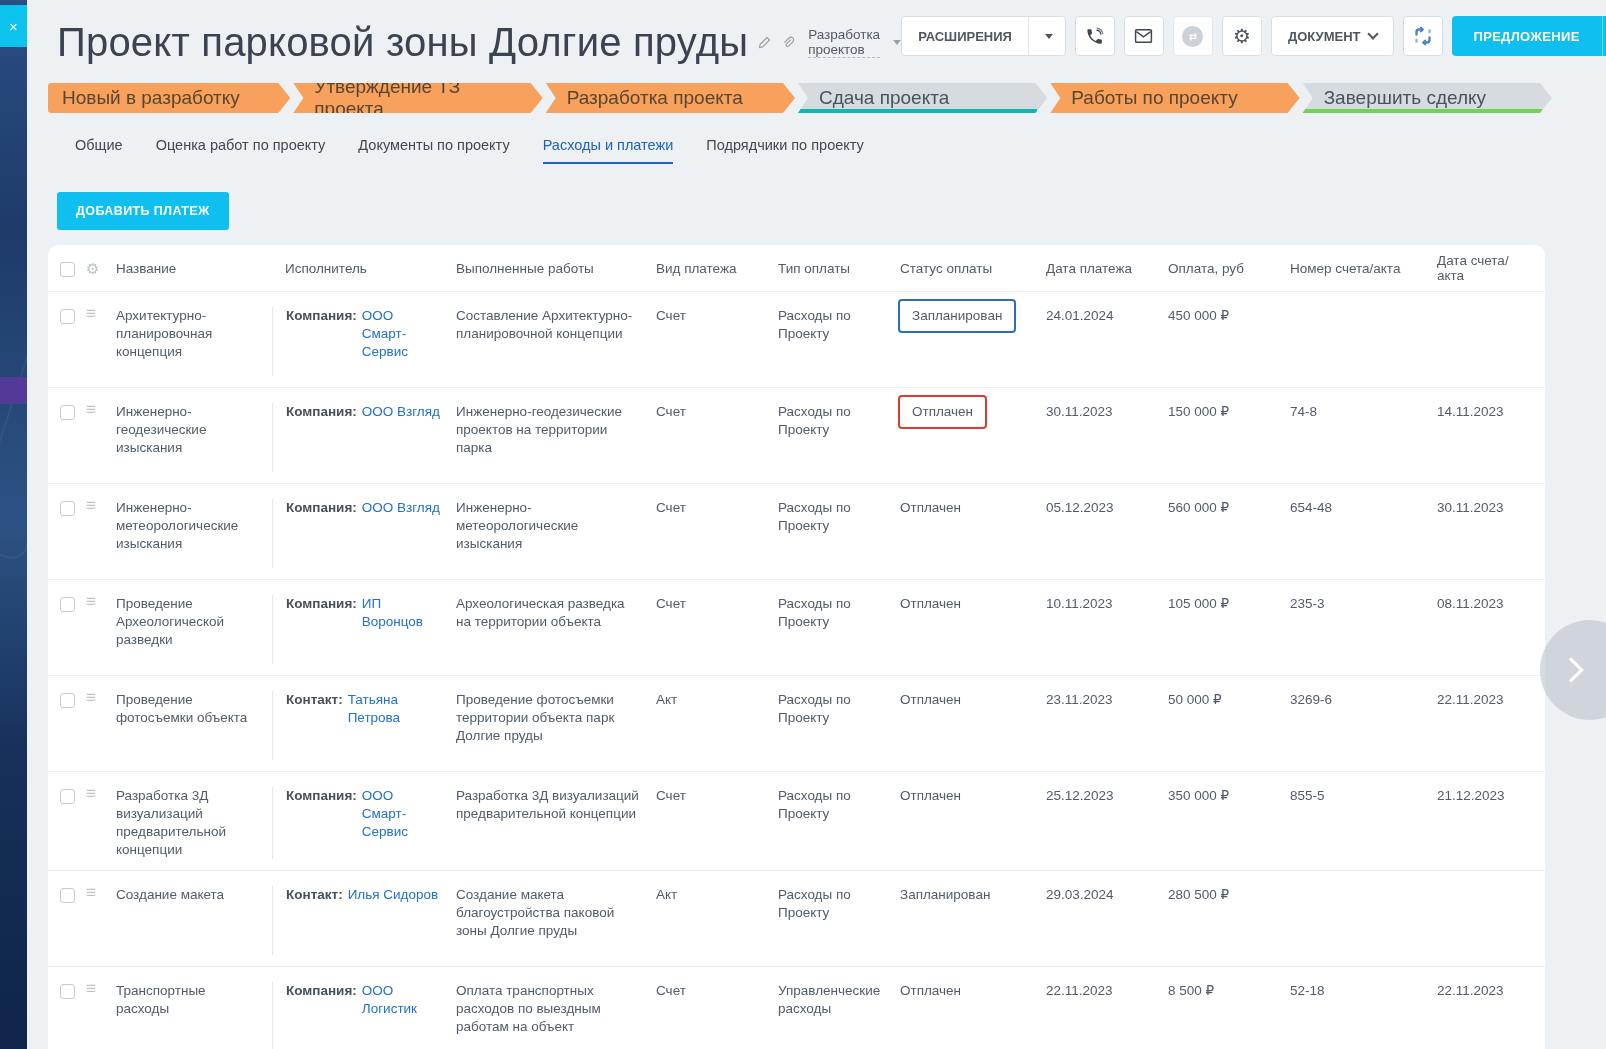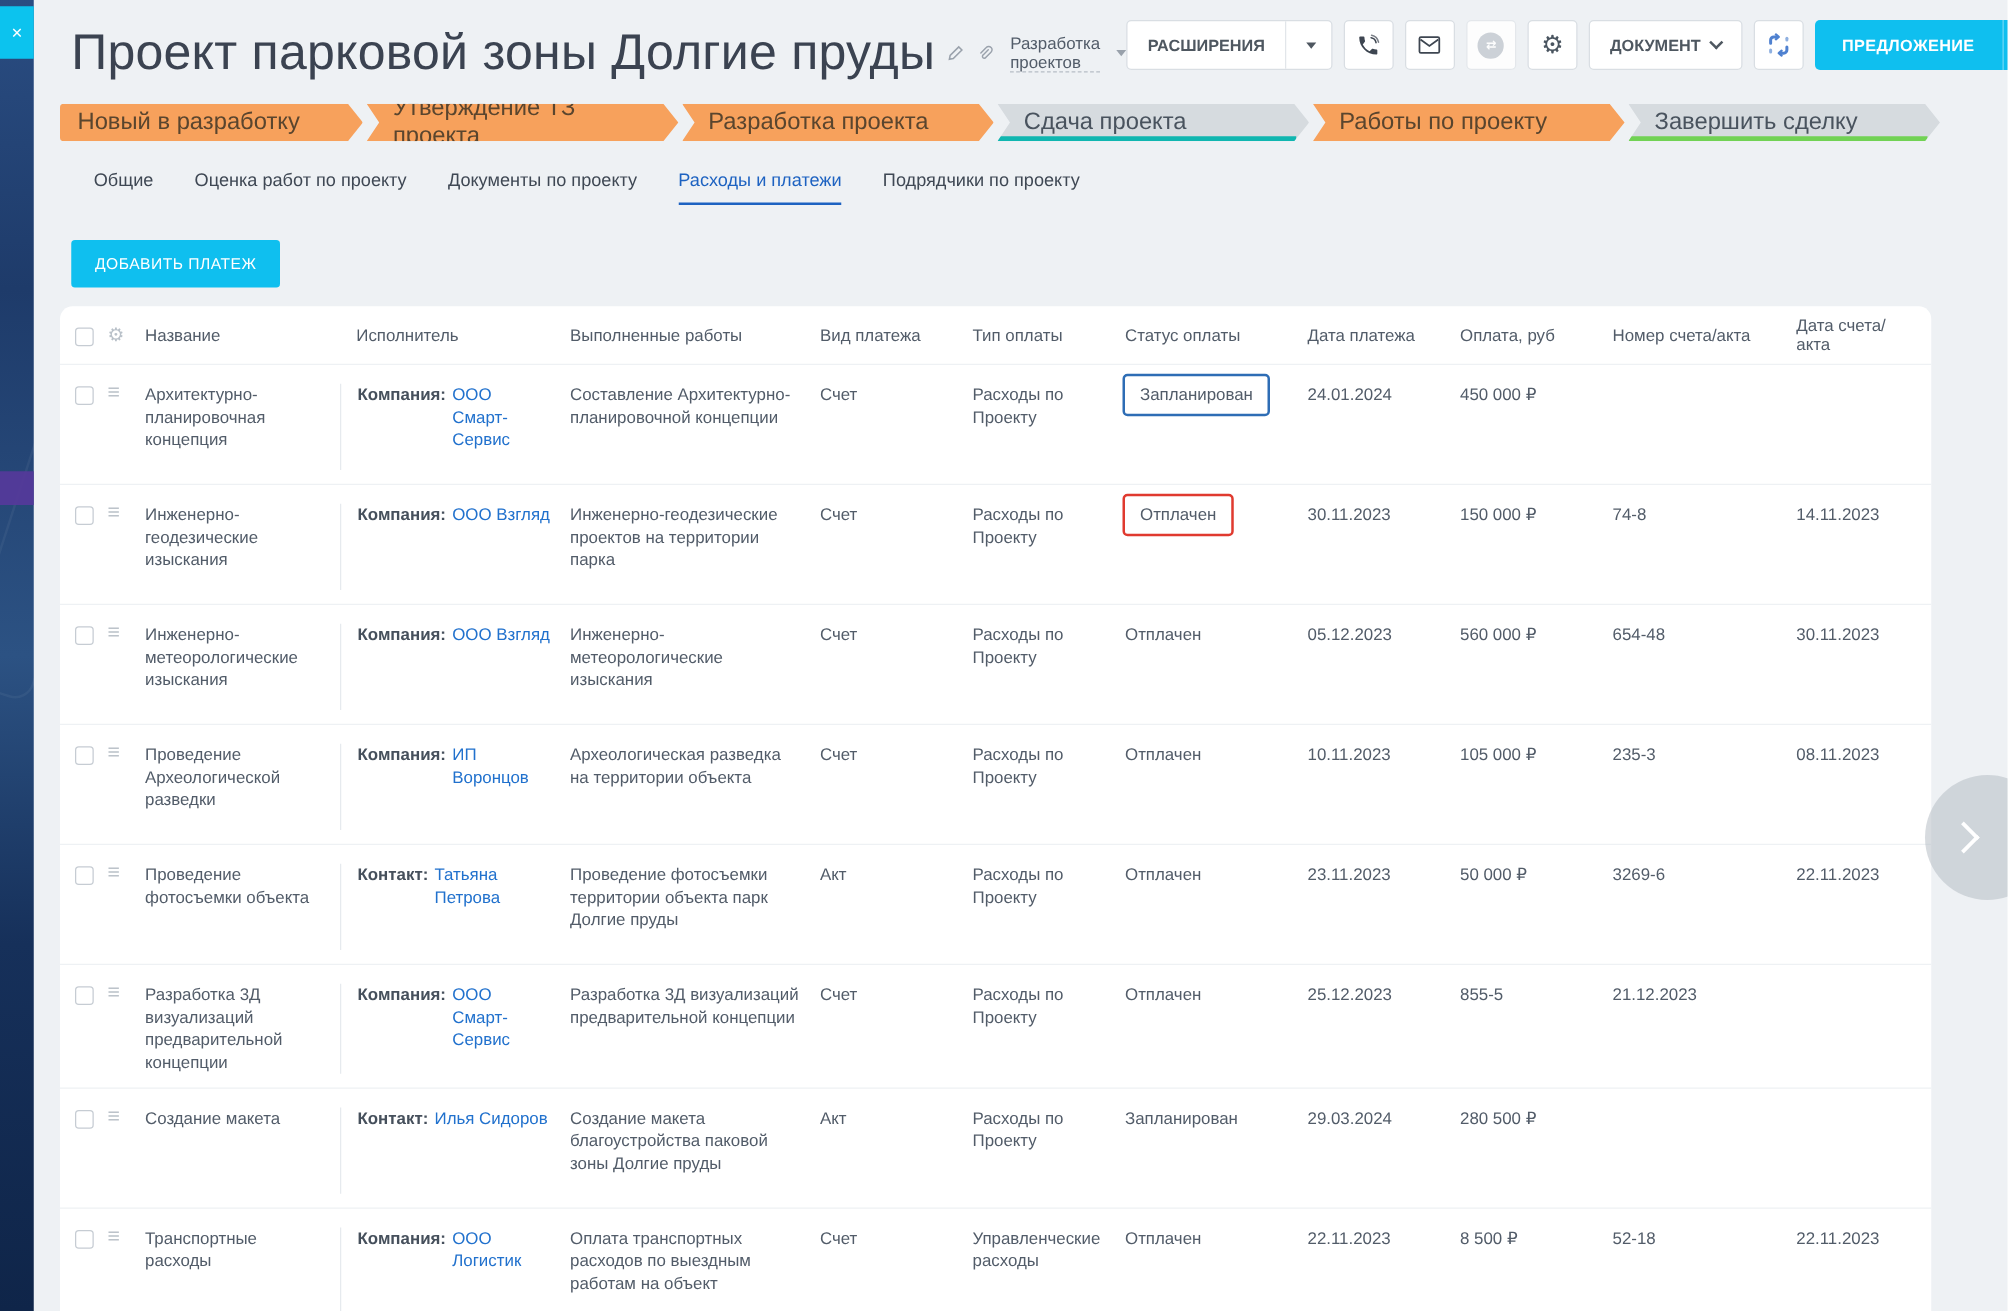--- a/index.html
+++ b/index.html
@@ -53,21 +53,21 @@
   .stage.first{clip-path:polygon(0 0,calc(100% - 12px) 0,100% 50%,calc(100% - 12px) 100%,0 100%);border-radius:3px 0 0 3px;padding-left:14px;}
   .stage.on{background:var(--stage-orange);color:#5a452e;}
   .stage.off{background:var(--stage-gray);color:#49535e;}
   .stage .bar{position:absolute;left:0;right:10px;bottom:0;height:4px;}
   
   .tabs{display:flex;gap:33px;margin:24px 0 0 27px;}
   .tab{font-size:14.5px;color:#3f4854;padding-bottom:9px;cursor:pointer;border-bottom:2px solid transparent;}
   .tab.active{color:#1d62c1;border-bottom-color:#1d62c1;}
   
   .add-btn{margin:28px 0 0 9px;display:inline-flex;align-items:center;height:38px;padding:0 19px;background:var(--cyan);
-    color:#fff;font-size:12.5px;font-weight:400;letter-spacing:.4px;border:none;border-radius:3px;cursor:pointer;}
+    color:#fff;font-size:12.5px;font-weight:700;letter-spacing:.4px;border:none;border-radius:3px;cursor:pointer;}
   
   .table{margin-top:15px;width:1497px;background:#fff;border-radius:10px 10px 0 0;}
   .grid{display:grid;grid-template-columns:26px 30px 156px 184px 200px 122px 122px 146px 122px 122px 147px 1fr;padding:0 12px;}
   .thead{height:47px;align-items:center;border-bottom:1px solid var(--sep);font-size:13.5px;color:#525c69;}
   .trow{padding-top:15px;padding-bottom:11px;min-height:96px;border-bottom:1px solid var(--sep);font-size:13.5px;line-height:18px;}
   .cb{width:15px;height:15px;border:1px solid #c6ccd3;border-radius:3px;background:#fff;display:inline-block;margin-top:2px;cursor:pointer;}
   .gear-ic{color:#b9c1c9;font-size:15px;line-height:15px;cursor:pointer;}
   .menu-ic{color:#bcc3ca;font-size:17px;line-height:14px;cursor:pointer;letter-spacing:-1px;}
   .c{padding-right:16px;min-width:0;}
   .c.exec{border-left:1px solid #e6eaee;padding-left:13px;display:flex;gap:5px;}
@@ -318,20 +318,21 @@
           <span class="c">Разработка 3Д визуализаций предварительной концепции</span>
           <span class="c exec">
             <span class="pfx">Компания:</span>
             <span class="lnk">ООО Смарт-Сервис</span>
           </span>
           <span class="c">Разработка 3Д визуализаций предварительной концепции</span>
           <span class="c">Счет</span>
           <span class="c">Расходы по Проекту</span>
           <span class="c"><span class="st">Отплачен</span></span>
           <span class="c nowrap">25.12.2023</span>
+          <span class="c nowrap">350 000 ₽</span>
           <span class="c nowrap">855-5</span>
           <span class="c nowrap">21.12.2023</span>
         </div>
         <div class="grid trow">
           <span><span class="cb"></span></span>
           <span class="menu-ic">≡</span>
           <span class="c">Создание макета</span>
           <span class="c exec">
             <span class="pfx">Контакт:</span>
             <span class="lnk">Илья Сидоров</span>

